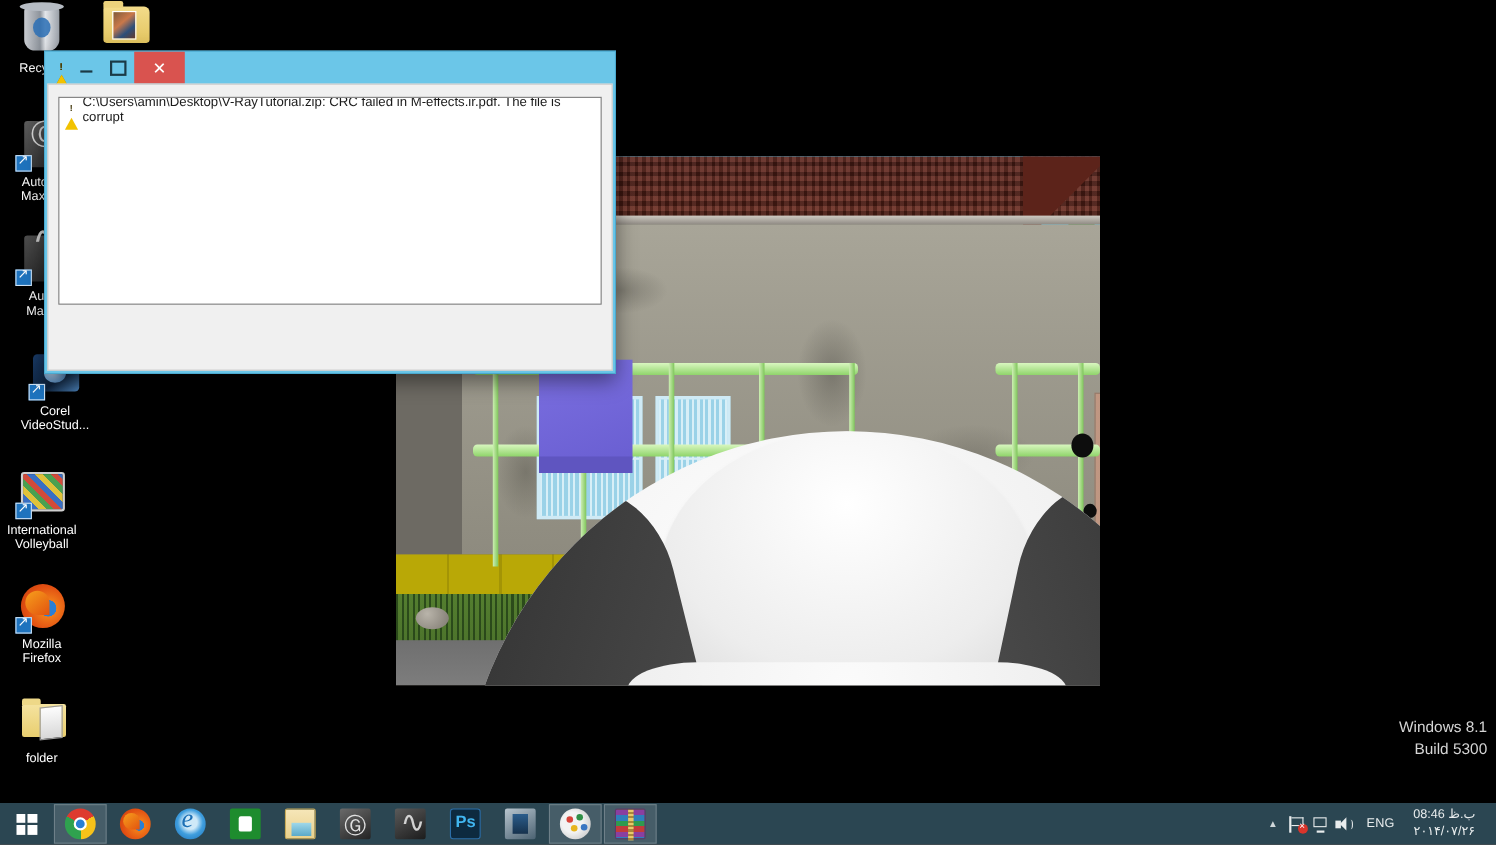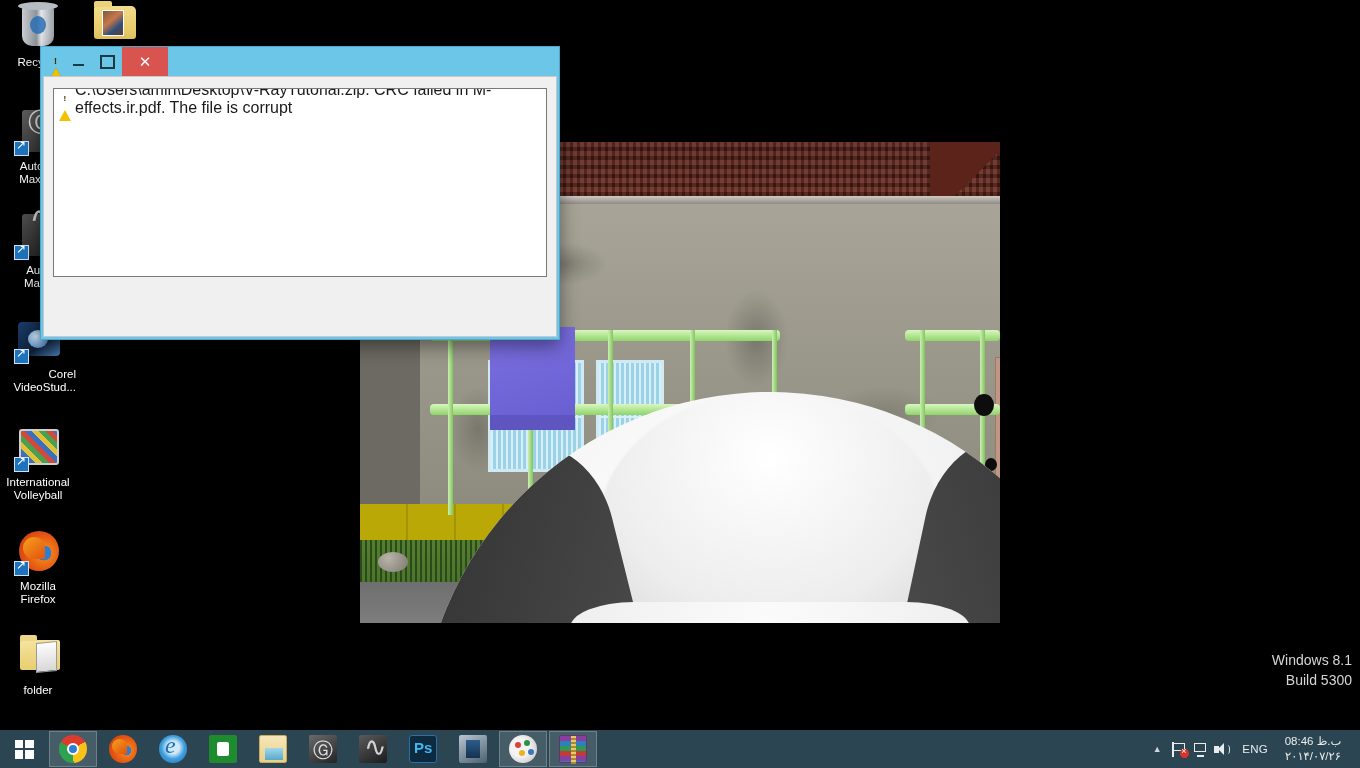--- a/index.html
+++ b/index.html
@@ -321,21 +321,21 @@
     font-size: 12px;
   }
   #lv-header .col {
     padding-left: 6px; height: 21px; line-height: 21px;
     border-right: 1px solid #e2e2e2;
   }
   #lv-header .col.msg { flex: 1 1 auto; }
   #lv-header .col.pad { width: 14px; border-right: none; }
   .lv-row {
     display: flex; align-items: center;
-    height: 20px; padding-left: 5px; font-size: 16px;
+    height: 20px; padding-left: 5px; font-size: 12px;
   }
   .lv-row .mini-warn {
     width: 13px; height: 12px; margin-right: 3px; position: relative; flex: 0 0 auto;
   }
   .mini-tri {
     width: 0; height: 0;
     border-left: 6px solid transparent;
     border-right: 6px solid transparent;
     border-bottom: 11px solid #f2c200;
     position: relative;
@@ -576,21 +576,21 @@
 
   <div class="dicon" style="left:0px; top:212px;">
     <div class="glyph">
       <span class="ic-maya"></span>
         <span class="shortcut-arrow"></span>
     </div>
     <div>Auto</div>
     <div>Maya</div>
   </div>
 
-  <div class="dicon" style="left:0px; top:316px;text-align:right;">
+  <div class="dicon" style="left:12px; top:316px;">
     <div class="glyph">
       <span class="ic-corel"></span>
         <span class="shortcut-arrow"></span>
     </div>
     <div>Corel</div>
     <div>VideoStud...</div>
   </div>
 
   <div class="dicon" style="left:0px; top:528px;">
     <div class="glyph">

